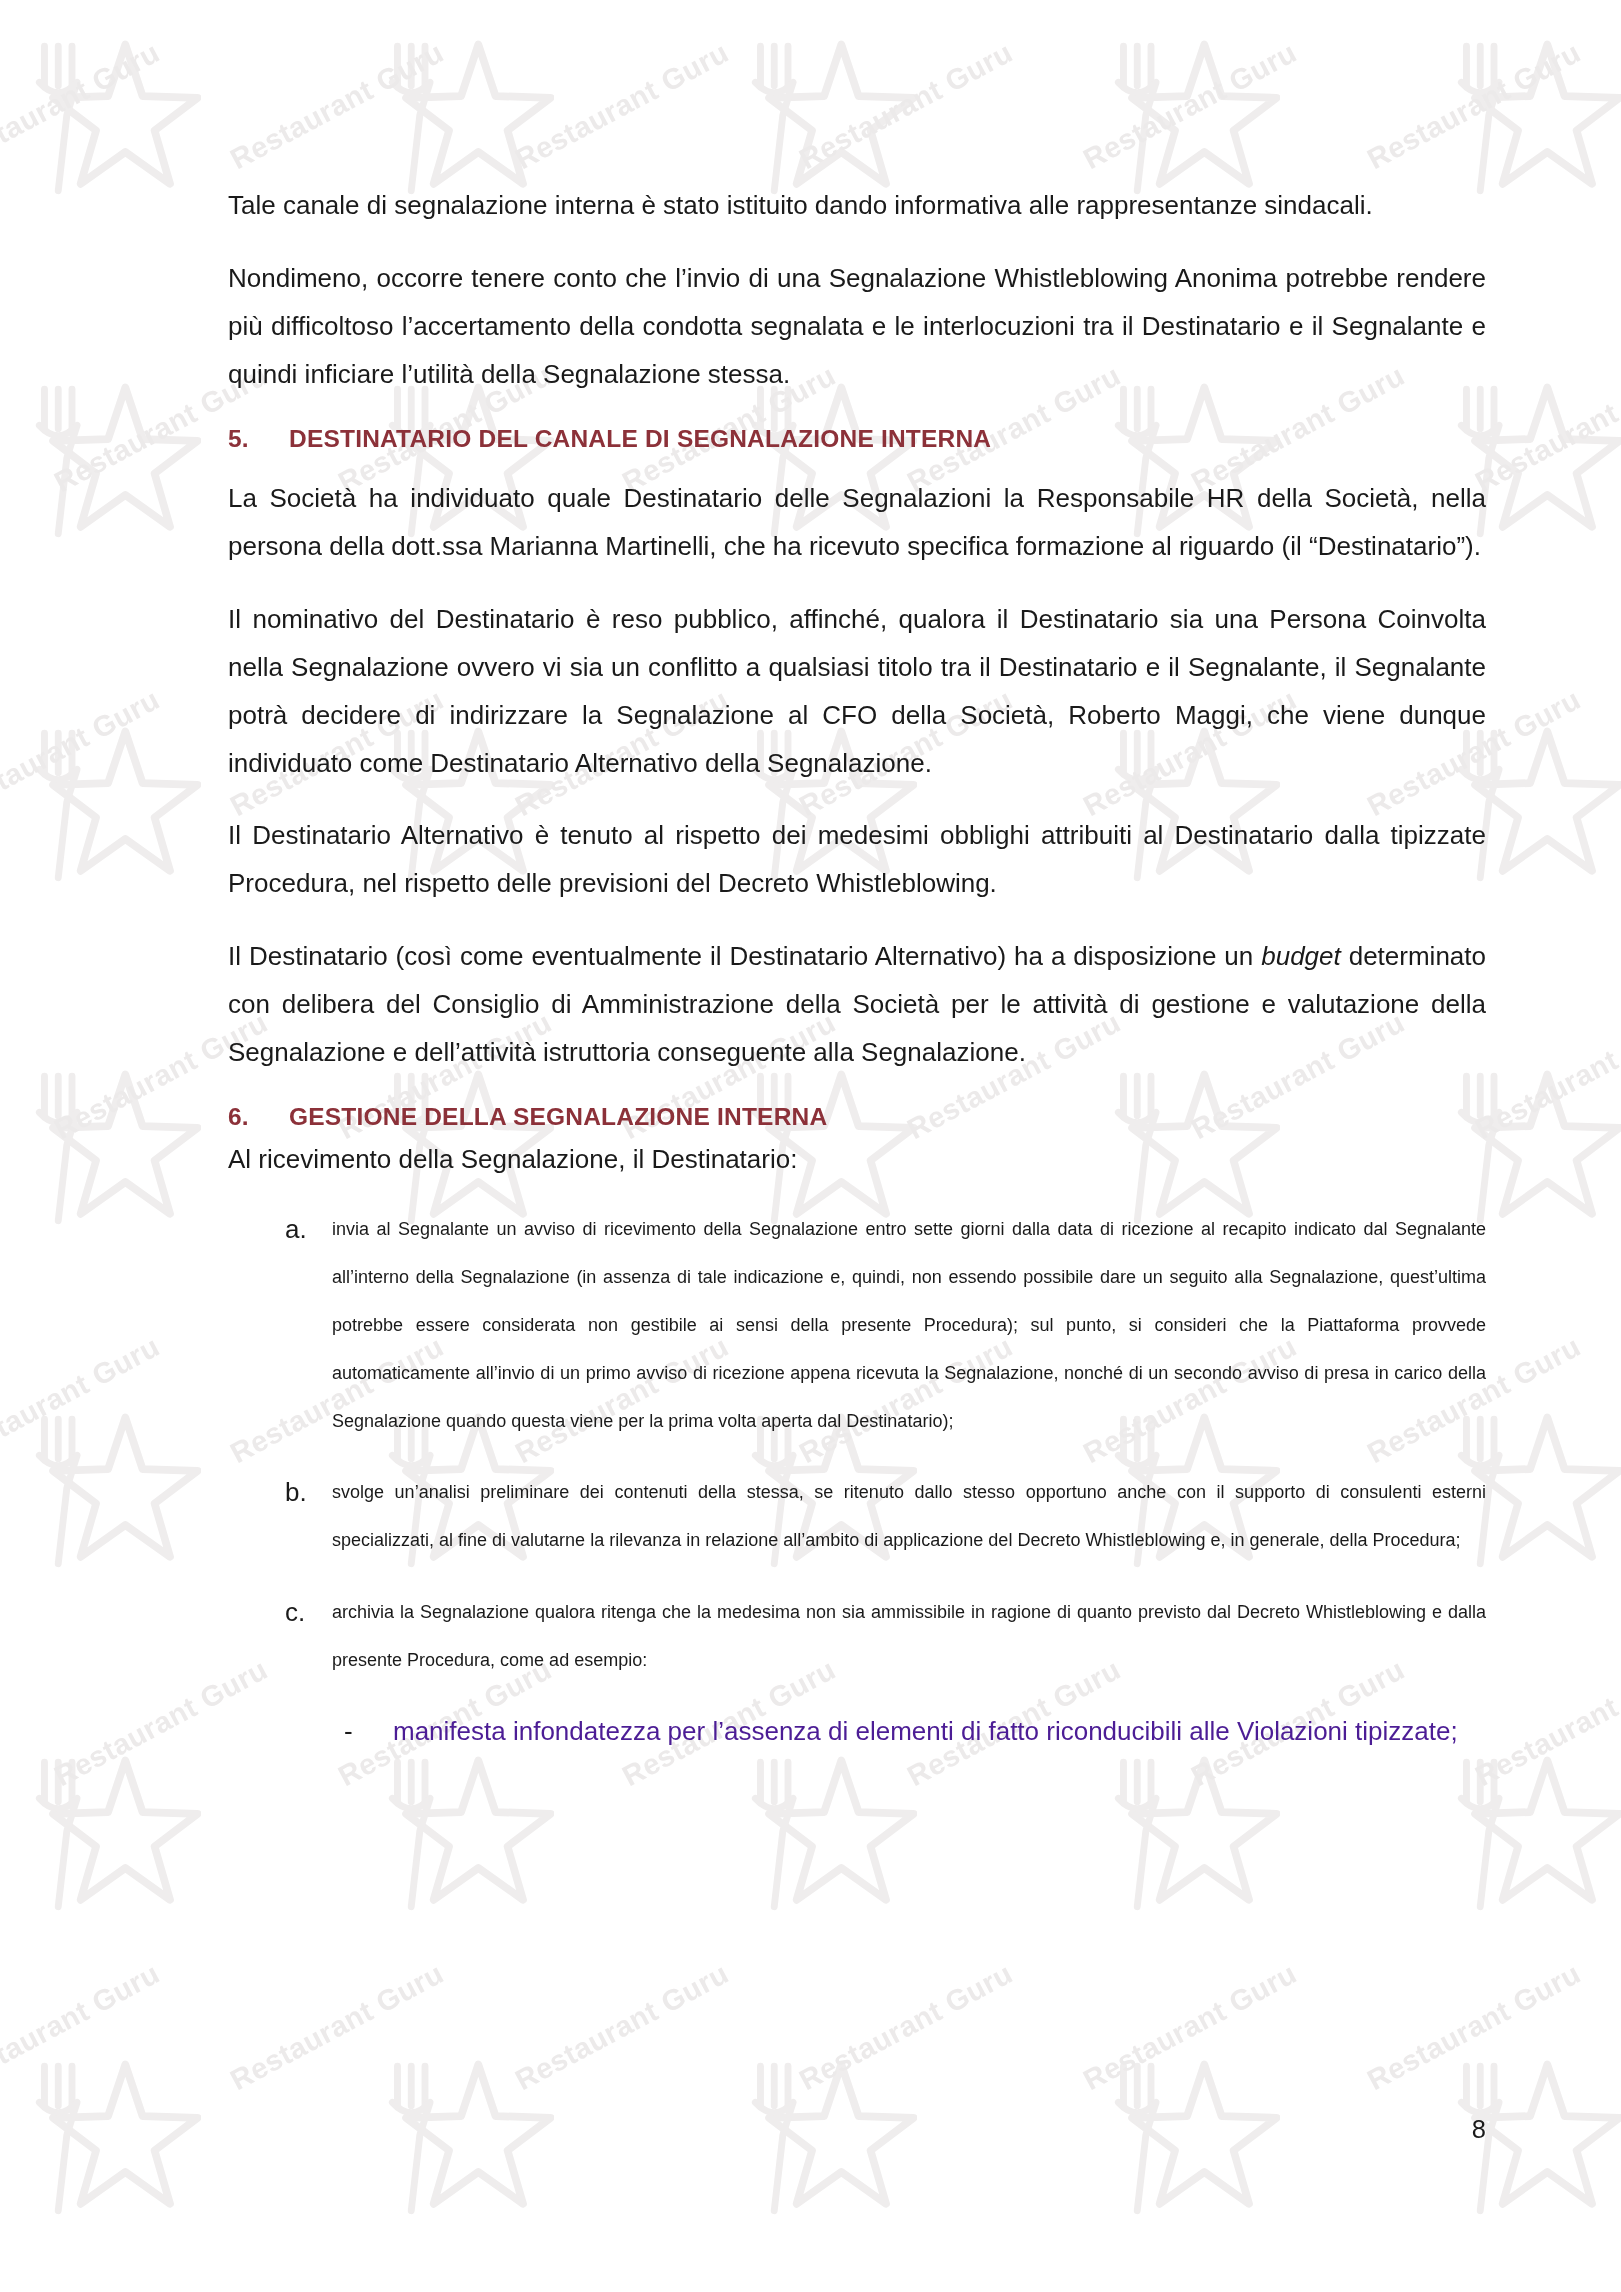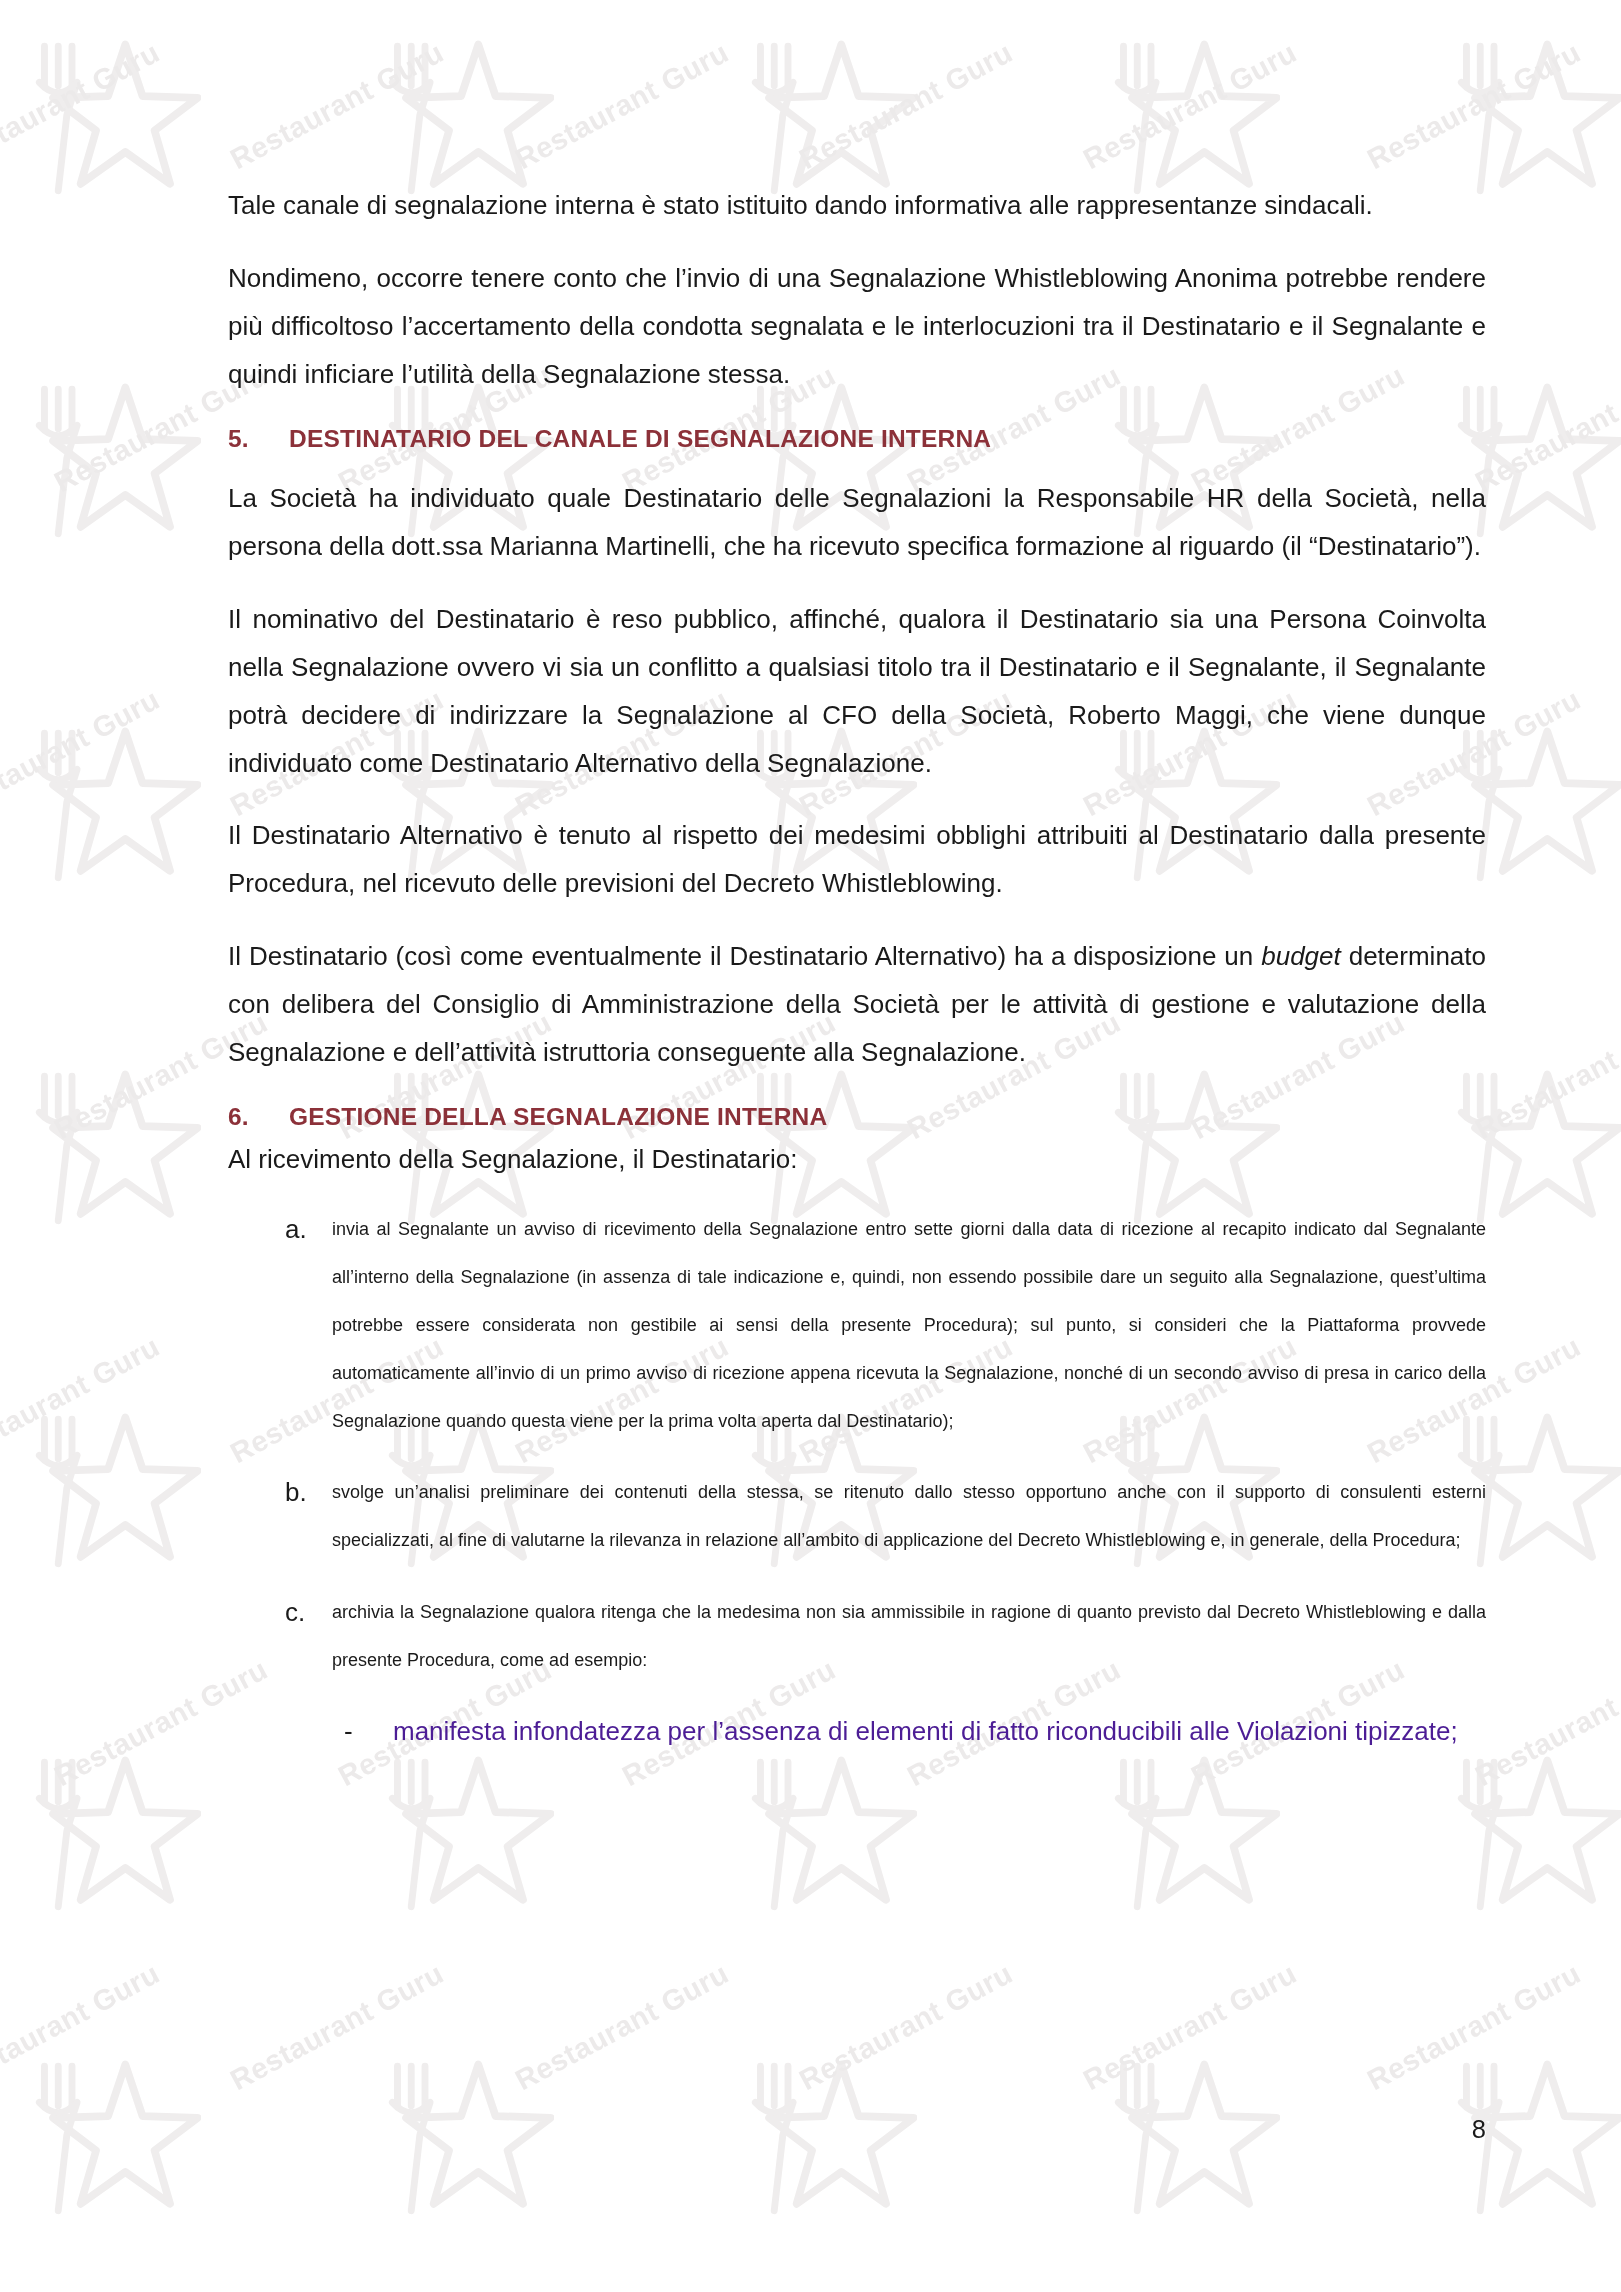--- a/index.html
+++ b/index.html
@@ -474,21 +474,21 @@
 
     <div class="sec-h1">
       <span class="num">5.</span>
       <span class="txt">DESTINATARIO DEL CANALE DI SEGNALAZIONE INTERNA</span>
     </div>
 
     <p class="body-par"><span>La Società ha individuato quale Destinatario delle Segnalazioni la Responsabile HR della Società, nella persona della dott.ssa Marianna Martinelli, che ha ricevuto specifica formazione al riguardo (il “</span><b>Destinatario</b><span>”).</span></p>
 
     <p class="body-par">Il nominativo del Destinatario è reso pubblico, affinché, qualora il Destinatario sia una Persona Coinvolta nella Segnalazione ovvero vi sia un conflitto a qualsiasi titolo tra il Destinatario e il Segnalante, il Segnalante potrà decidere di indirizzare la Segnalazione al CFO della Società, Roberto Maggi, che viene dunque individuato come Destinatario Alternativo della Segnalazione.</p>
 
-    <p class="body-par">Il Destinatario Alternativo è tenuto al rispetto dei medesimi obblighi attribuiti al Destinatario dalla presente Procedura, nel ricevuto delle previsioni del Decreto Whistleblowing.</p>
+    <p class="body-par">Il Destinatario Alternativo è tenuto al rispetto dei medesimi obblighi attribuiti al Destinatario dalla tipizzate Procedura, nel rispetto delle previsioni del Decreto Whistleblowing.</p>
 
     <p class="body-par"><span>Il Destinatario (così come eventualmente il Destinatario Alternativo) ha a disposizione un </span><i>budget</i><span> determinato con delibera del Consiglio di Amministrazione della Società per le attività di gestione e valutazione della Segnalazione e dell’attività istruttoria conseguente alla Segnalazione.</span></p>
 
     <div class="sec-h1 sec6">
       <span class="num">6.</span>
       <span class="txt">GESTIONE DELLA SEGNALAZIONE INTERNA</span>
     </div>
 
 
     <p class="body-par tight">Al ricevimento della Segnalazione, il Destinatario:</p>

